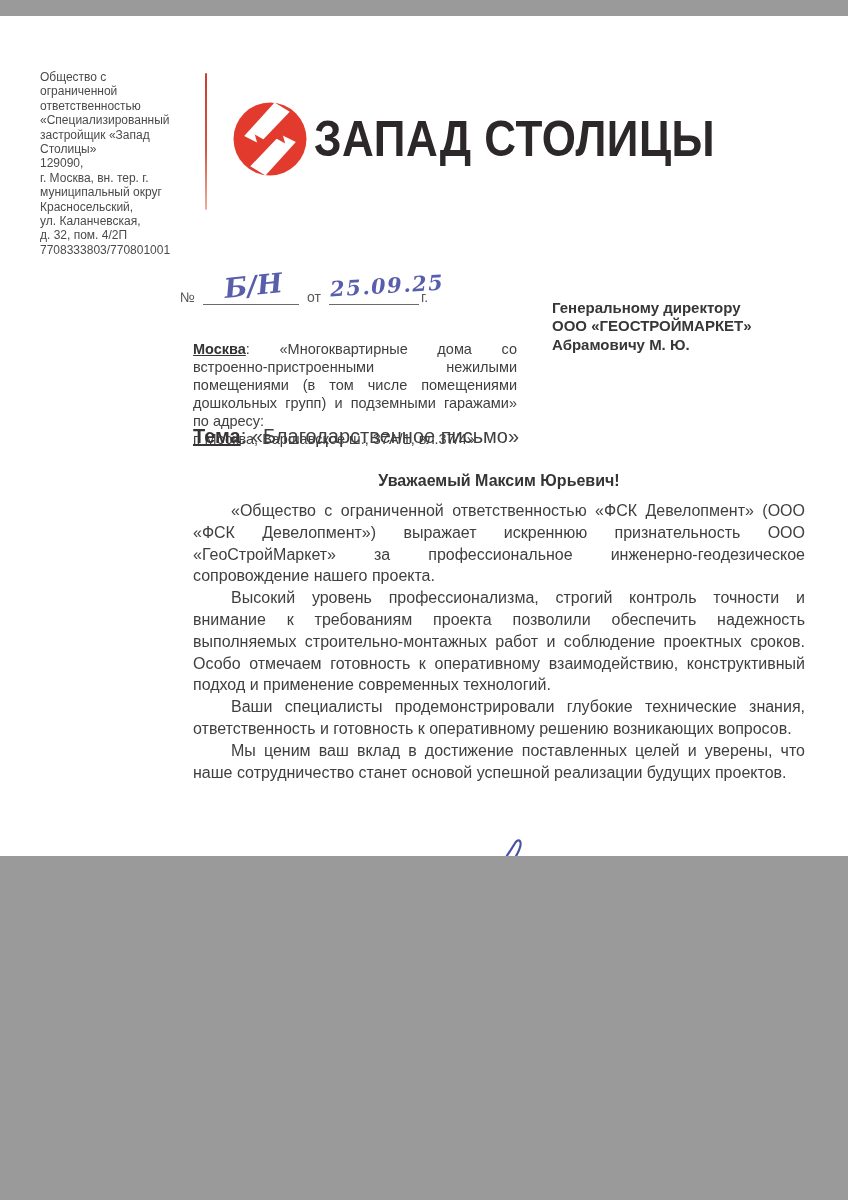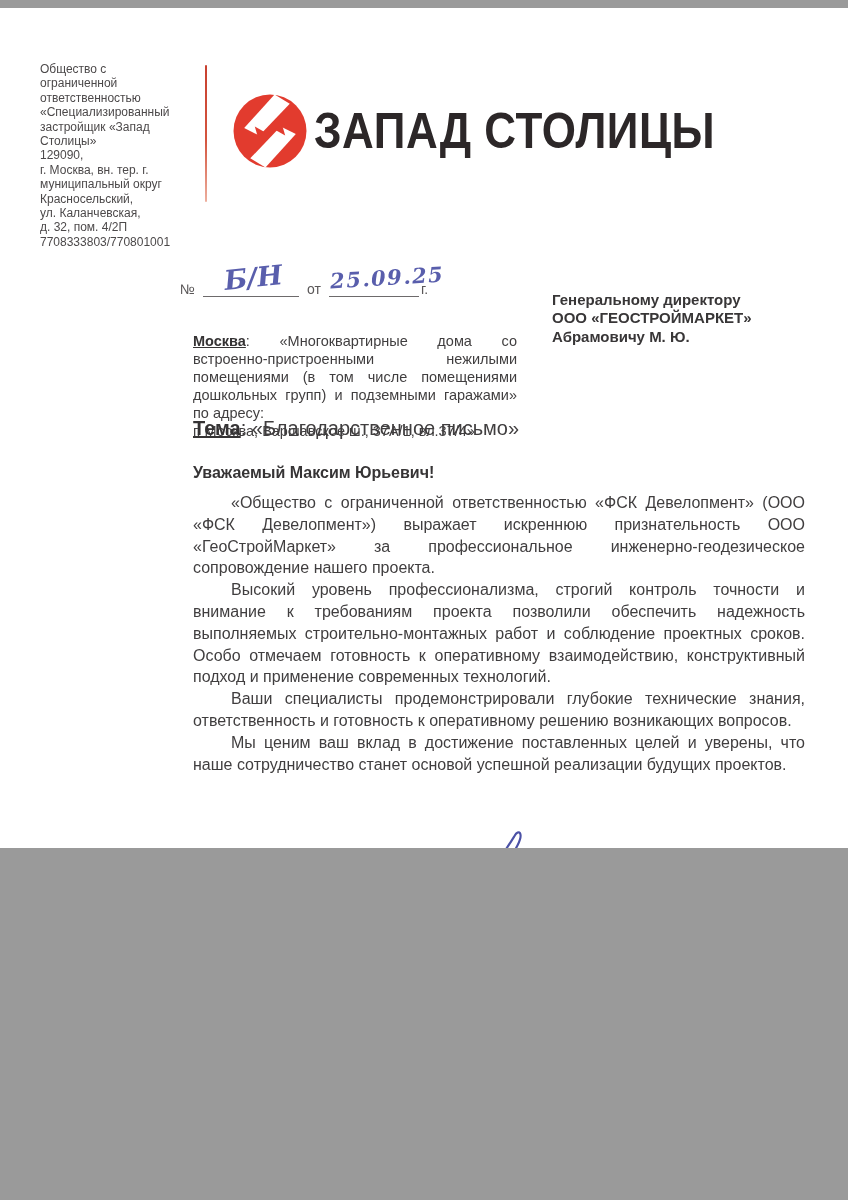--- a/index.html
+++ b/index.html
@@ -1,19 +1,19 @@
 <!DOCTYPE html>
 <html><head>
 <meta charset="utf-8">
 <style>
   html,body{margin:0;padding:0;background:#9a9a9a;}
   .page{
     position:relative;
     width:848px;height:840px;
-    margin:8px auto;
+    margin:16px auto;
     background:#ffffff;
     overflow:hidden;
     font-family:"Liberation Sans",sans-serif;
     color:#3f3d3e;
   }
   
   .sender{
     position:absolute;left:40px;top:54px;width:156px;
     font-size:12px;line-height:14.4px;color:#4c494a;
     white-space:pre-line;
@@ -65,21 +65,21 @@
   }
   .subject .lbl,.theme .lbl{font-weight:700;text-decoration:underline;color:#353334;}
   .subject-address{text-align:left;}
   .theme{
     position:absolute;left:193px;top:409px;
     font-size:20px;color:#403e3f;
   }
   
   .salutation{
     position:absolute;left:193px;top:456px;width:612px;
-    text-align:left;font-size:16px;font-weight:700;color:#363435;
+    text-align:center;font-size:16px;font-weight:700;color:#363435;
   }
   .body-text{
     position:absolute;left:193px;top:484px;width:612px;
     font-size:16px;line-height:21.8px;text-align:justify;color:#403e3f;
   }
   .body-text p{margin:0;text-indent:38px;}
   
   .sig-title{
     position:absolute;left:193px;top:897px;
     font-size:15.5px;font-weight:700;color:#363435;white-space:nowrap;

